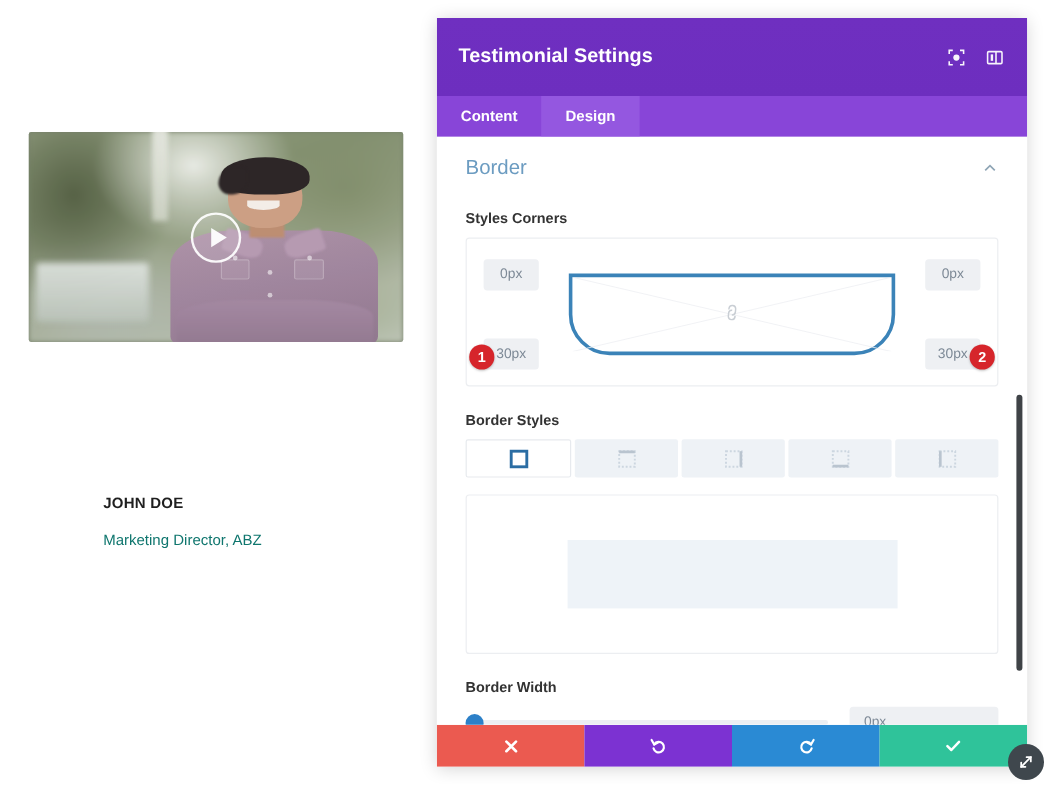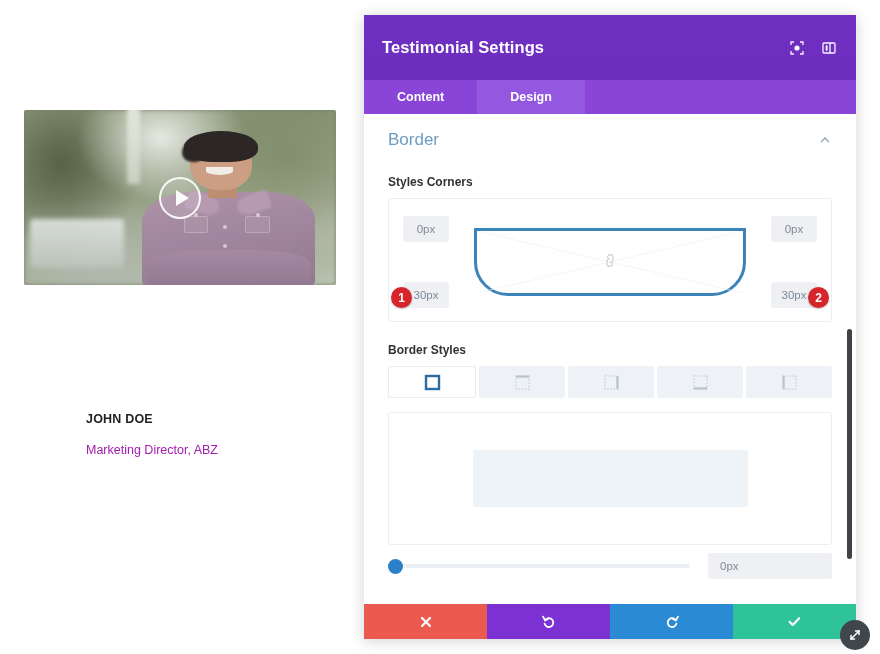--- a/index.html
+++ b/index.html
@@ -113,21 +113,21 @@
   .quote-block{ position:absolute; left:86px; top:322px; width:250px; }
   .quote-text{
     font-size:12.5px; line-height:21px; color:#3b3b3b;
   }
   .author-name{
     position:absolute; left:86px; top:412px;
     font-size:12.5px; font-weight:bold; color:#1f1f1f; letter-spacing:.2px;
   }
   .author-role{
     position:absolute; left:86px; top:443px;
-    font-size:12.5px; color:#a21caf;
+    font-size:12.5px; color:#0f766e;
   }
 
   
   #settings-panel{
     position:absolute; left:364px; top:15px; width:492px; height:624px;
     background:#fff; box-shadow:0 2px 14px rgba(0,0,0,.18);
     display:flex; flex-direction:column; overflow:hidden;
   }
   .panel-header{
     height:65px; background:#7031c1; background:linear-gradient(180deg,#6f2fc0,#6d2ebf);
@@ -137,21 +137,21 @@
   .header-actions{ margin-left:auto; display:flex; gap:14px; align-items:center; }
   .hdr-icon{
     width:18px; height:18px; display:flex; align-items:center; justify-content:center;
     color:#ffffff; opacity:.95; cursor:pointer;
   }
 
   .panel-tabs{
     height:34px; background:#8845d8; display:flex; align-items:stretch; flex:0 0 auto;
   }
   .tab{
-    display:flex; align-items:center; padding:0 33px;
+    display:flex; align-items:center; padding:0 20px;
     color:#ffffff; font-size:12.5px; font-weight:bold; cursor:pointer;
   }
   .tab.active{ background:#9457e0; }
 
   .panel-body{
     flex:1 1 auto; position:relative; overflow:hidden; background:#fff;
   }
   .body-inner{ padding:16px 24px 10px 24px; }
 
   .section-head{
@@ -398,20 +398,21 @@
               <rect x="2" y="2" width="13" height="13" stroke="#ccd6e0" stroke-width="1.6" stroke-dasharray="1.6 1.6"></rect>
               <line x1="2.6" y1="2" x2="2.6" y2="15" stroke="#b9c4cf" stroke-width="2.2"></line>
             </svg>
           </div>
         </div>
 
         <div class="preview-panel">
           <div class="preview-inner"></div>
         </div>
 
+        <div class="field-label">Border Width</div>
 
         <div class="bw-row">
           <div class="slider">
             <div class="slider-track"></div>
             <div class="slider-thumb"></div>
           </div>
           <div class="bw-input">0px</div>
         </div>
 
       </div>

